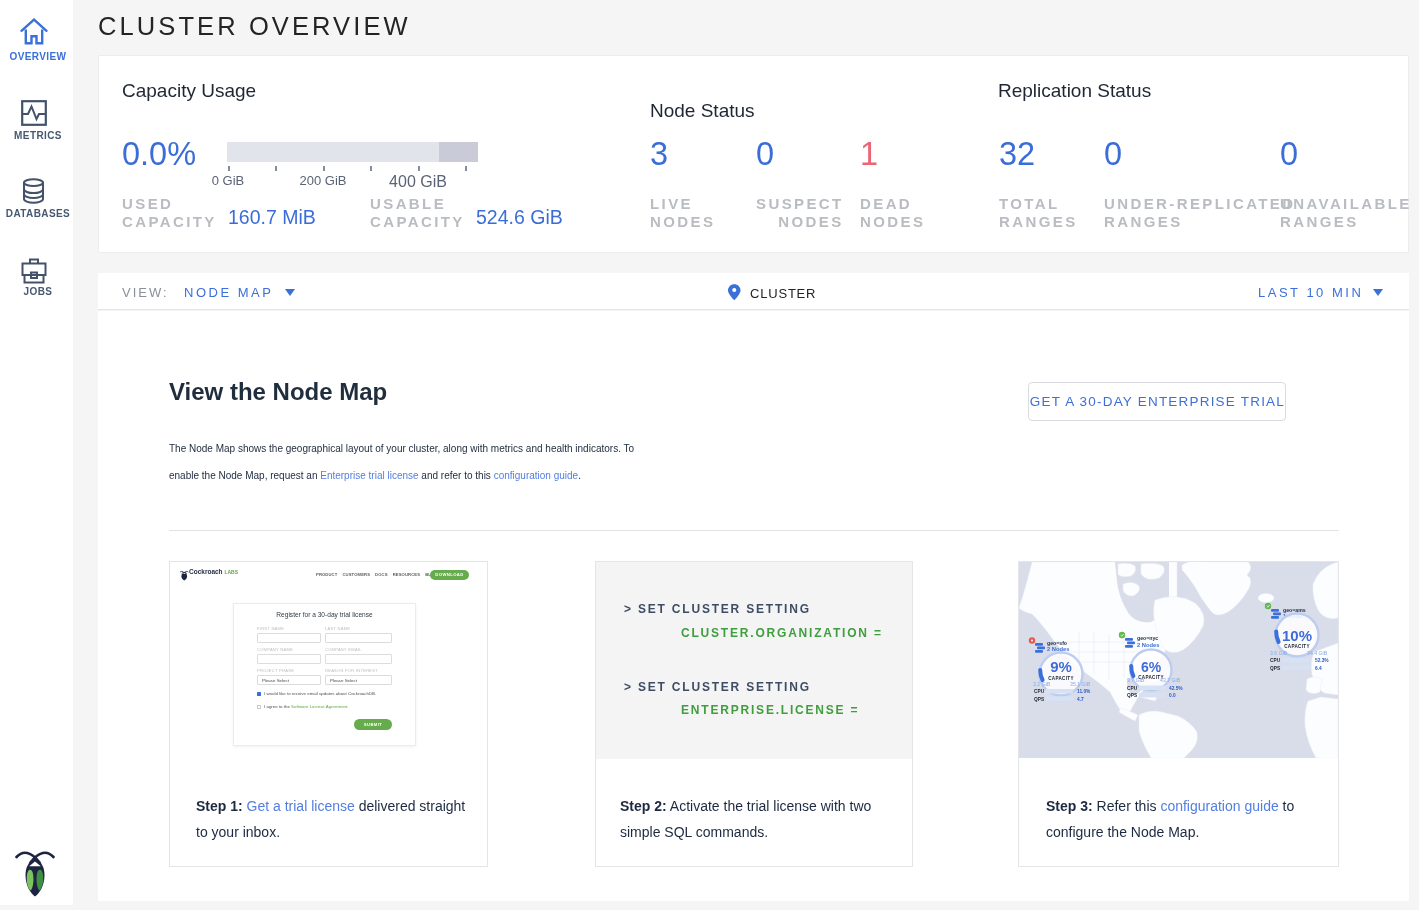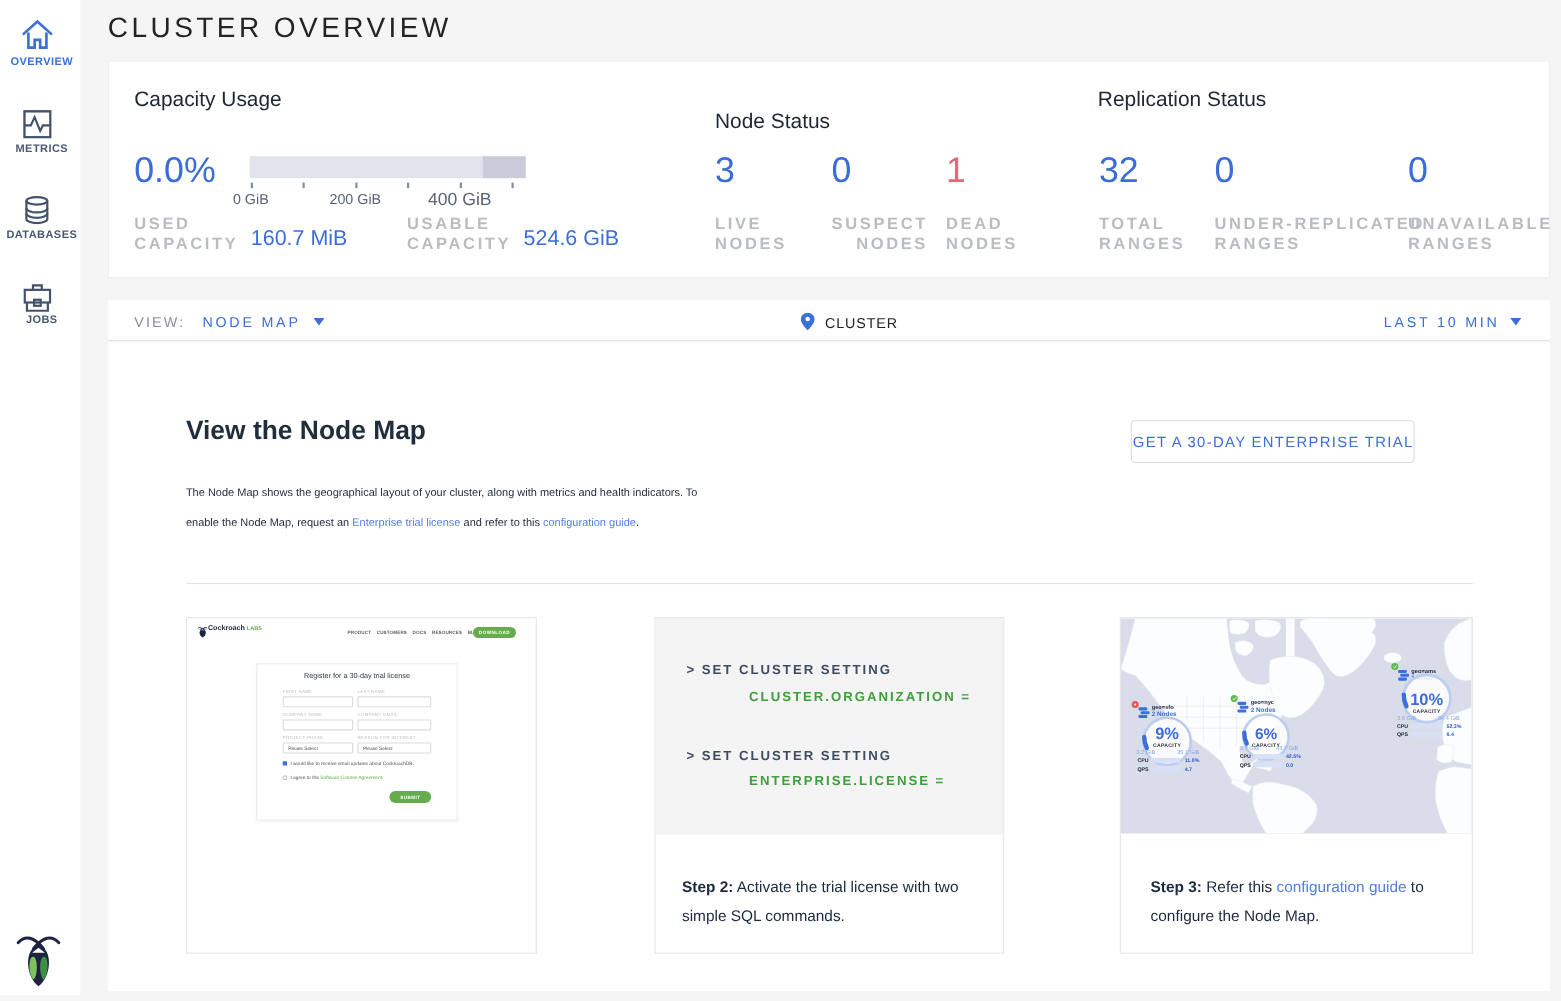--- a/index.html
+++ b/index.html
@@ -269,16 +269,17 @@
       <text x="251" y="100" font-size="4.8" font-weight="bold" fill="#1d2430">CPU</text>
       <rect x="263" y="96" width="29" height="4.5" fill="#d7e1f5"></rect>
       <text x="296" y="100" font-size="4.8" font-weight="bold" fill="#2c57c7">52.3%</text>
       <text x="251" y="107.5" font-size="4.8" font-weight="bold" fill="#1d2430">QPS</text>
       <rect x="263" y="103.5" width="29" height="4.5" fill="#d7e1f5"></rect>
       <text x="296" y="107.5" font-size="4.8" font-weight="bold" fill="#2c57c7">6.4</text>
     </g>
   </svg>
   </div>
 
+  <div class="abs" style="left:196px;top:793px;width:272px;font-size:14px;line-height:26px;color:#1c2940;"><b>Step 1:</b> <span style="color:#537ee0;">Get a trial license</span> delivered straight to your inbox.</div>
   <div class="abs" style="left:620px;top:793px;width:280px;font-size:14px;line-height:26px;color:#1c2940;"><b>Step 2:</b> Activate the trial license with two simple SQL commands.</div>
   <div class="abs" style="left:1046px;top:793px;width:290px;font-size:14px;line-height:26px;color:#1c2940;"><b>Step 3:</b> Refer this <span style="color:#537ee0;">configuration guide</span> to configure the Node Map.</div>
 
 </div>
 
 </body></html>

